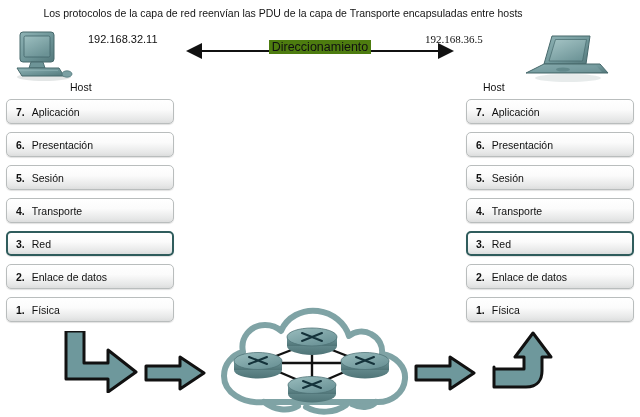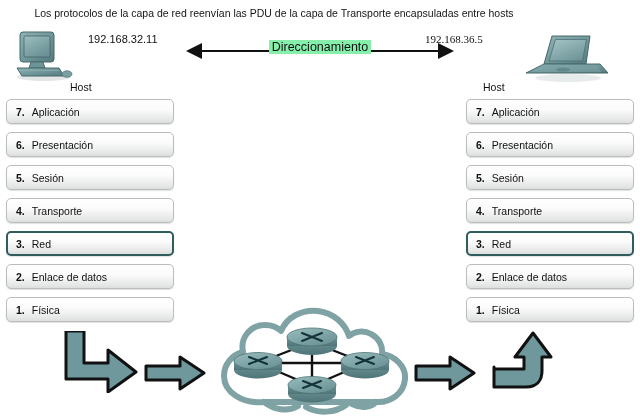--- a/index.html
+++ b/index.html
@@ -13,21 +13,21 @@
     position: relative;
     overflow: hidden;
     font-family: "Liberation Sans", sans-serif;
     color: #1a1a1a;
   }
 
   
   #diagram-title {
     position: absolute;
     top: 6px;
-    left: 0;
+    left: 9px;
     width: 548px;
     text-align: center;
     font-size: 10.5px;
     line-height: 14px;
     color: #141414;
     white-space: nowrap;
   }
 
   
   .ip-label {
@@ -69,21 +69,21 @@
     top: 40px;
     left: 186px;
     width: 268px;
     text-align: center;
     font-size: 12.5px;
     color: #111111;
     white-space: nowrap;
     pointer-events: none;
   }
   #addressing-label span {
-    background: #86efac;
+    background: #4d7c0f;
     padding: 0 3px;
   }
 
   
   .layer-stack {
     position: absolute;
     top: 99px;
     width: 168px;
   }
   #left-stack  { left: 6px; }

